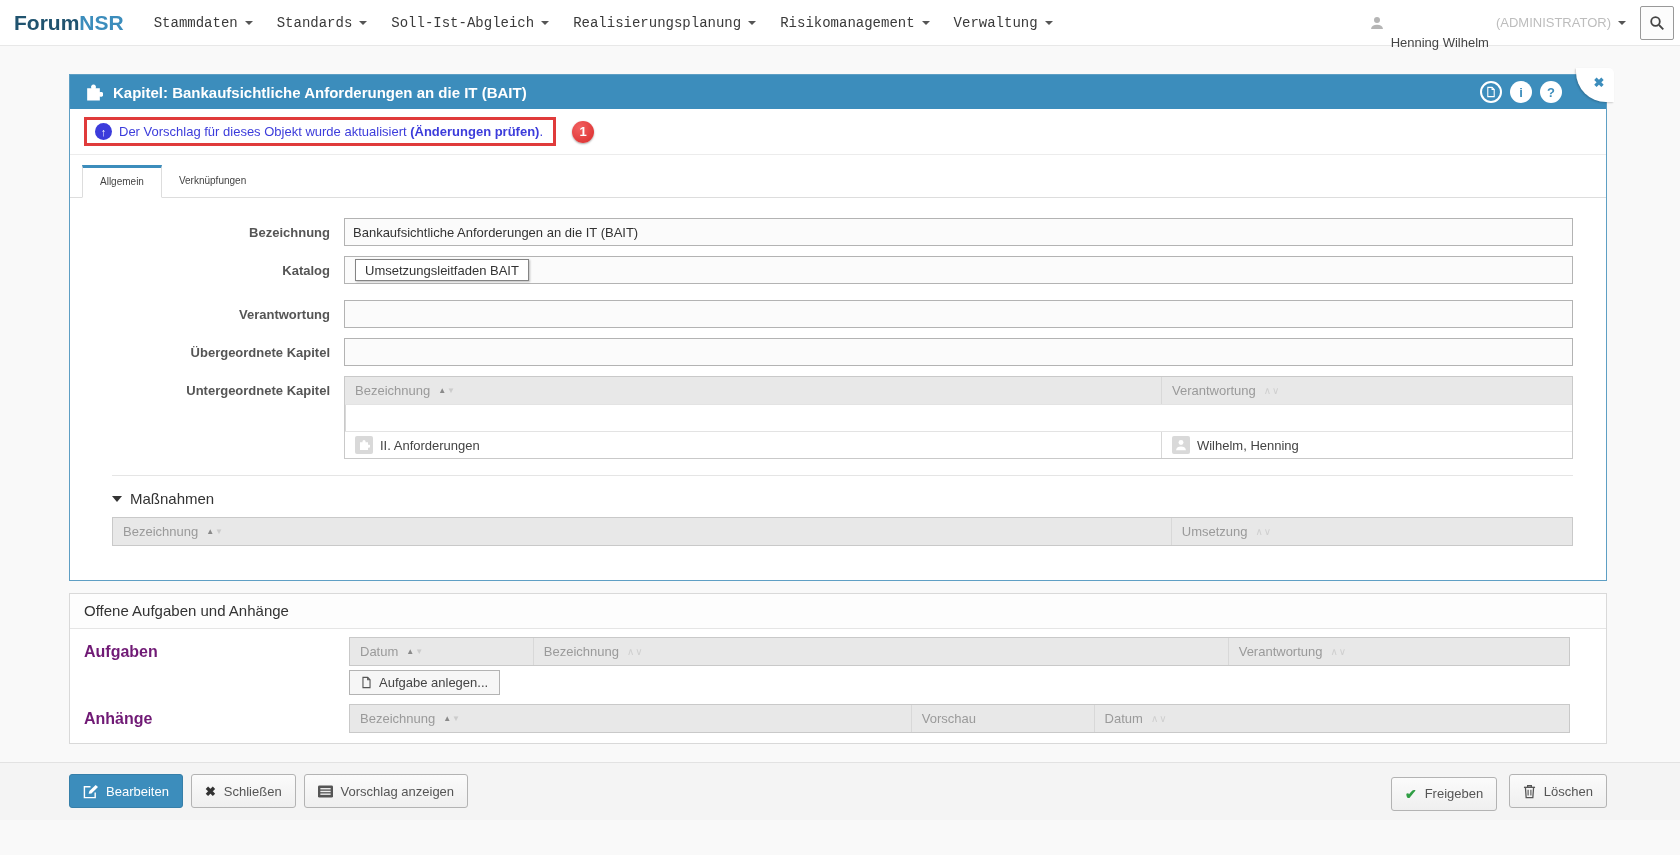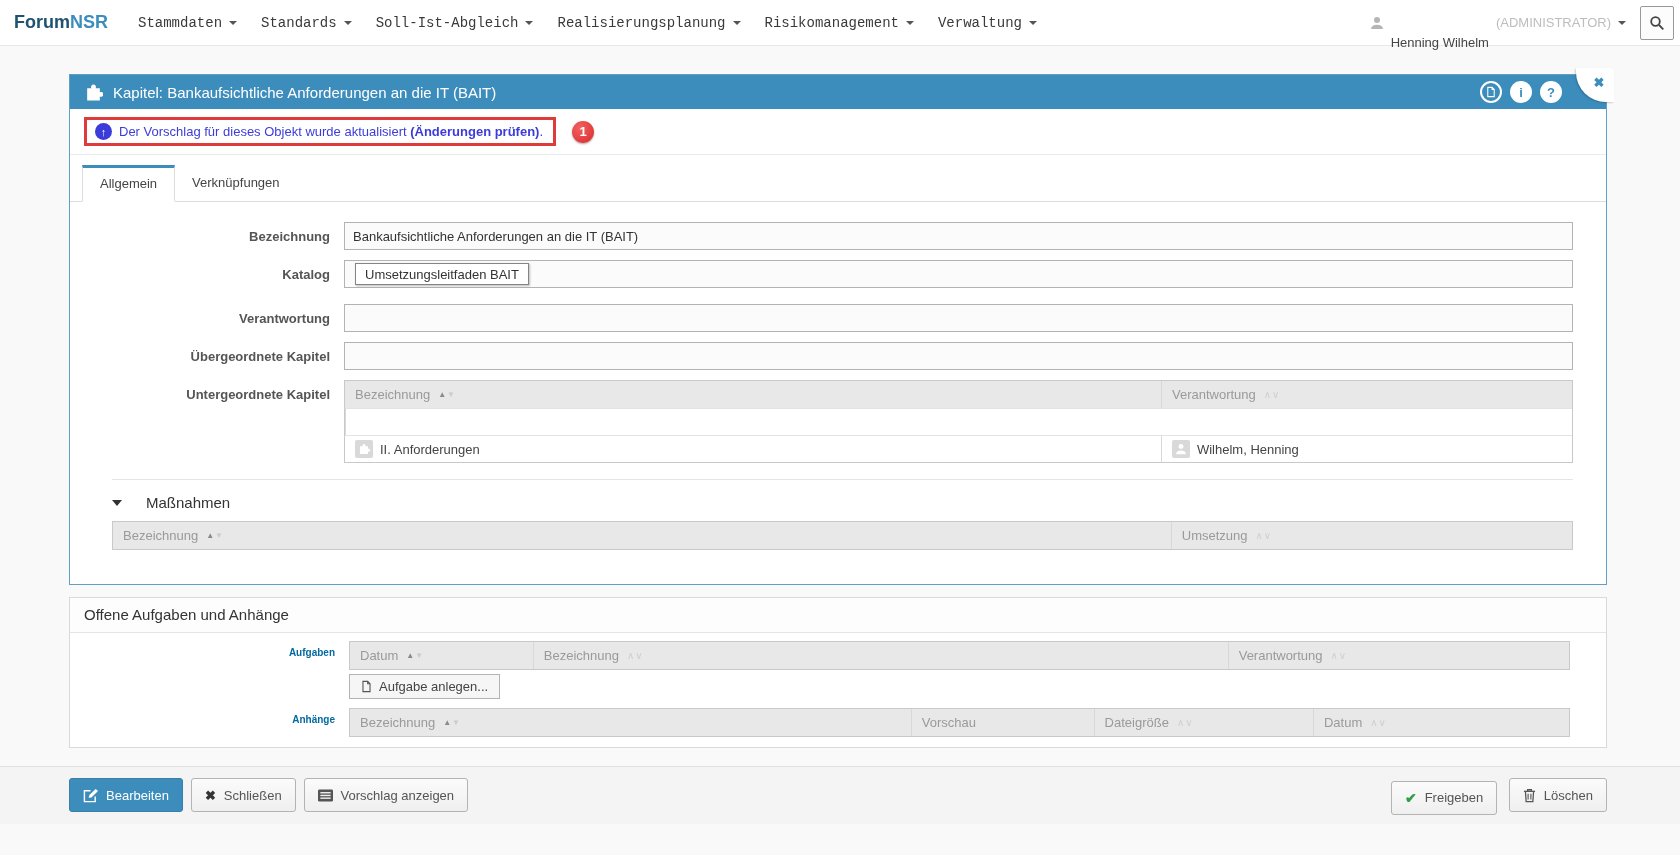--- a/index.html
+++ b/index.html
@@ -7,39 +7,39 @@
   body {
     width:1680px; height:855px; overflow:hidden;
     background:#f9f9f9;
     font-family:"Liberation Sans", sans-serif;
     font-size:13px; color:#444;
   }
 
   
   .topbar { height:46px; background:#fff; border-bottom:1px solid #e8e8e8;
             display:flex; align-items:center; padding-left:14px; }
-  .logo { font-size:18px; font-weight:bold; margin-right:30px; }
+  .logo { font-size:21px; font-weight:bold; margin-right:30px; }
   .logo .p1 { color:#20536f; } .logo .p2 { color:#3c8dbc; }
   .menu { display:flex; gap:24px;font-family:Liberation Mono, monospace; }
   .menu-item { display:flex; align-items:center; gap:7px; font-size:14px; color:#3a3a3a; cursor:pointer; }
   .caret { width:0; height:0; border-left:4px solid transparent; border-right:4px solid transparent;
            border-top:4px solid #555; display:inline-block; }
   .top-right { margin-left:auto; display:flex; align-items:center; gap:7px; font-size:13px; }
   .user-name { color:#444;margin-top:39px; }
   .user-role { color:#bdbdbd; }
   .search-btn { width:34px; height:34px; border:1px solid #999; border-radius:2px; background:#fcfcfc;
                 display:flex; align-items:center; justify-content:center; margin:0 6px 0 14px; cursor:pointer; }
 
   
   .panel { margin:0 73px 0 69px; background:#fff; }
   .main-panel { margin-top:28px; border:1px solid #5e9fc4; position:relative; }
 
   .blue-header { position:relative; height:34px; background:#3c8dbc; color:#fff;
                  display:flex; align-items:center; gap:10px; padding:0 14px; }
-  .blue-header .title { font-size:15px; font-weight:normal; }
+  .blue-header .title { font-size:15px; font-weight:bold; }
   .header-icons { margin-left:auto; display:flex; align-items:center; gap:8px; padding-right:30px; }
   .hicon { width:22px; height:22px; border-radius:50%; display:flex; align-items:center; justify-content:center; cursor:pointer; }
   .hicon.outline { border:2px solid #fff; }
   .hicon.solid { background:#fff; color:#3c8dbc; font-weight:bold; font-size:13px; }
   .close-corner { position:absolute; top:-7px; right:-8px; width:38px; height:34px; background:#fff;
                   border-radius:0 5px 0 30px; box-shadow:-1px 1px 2px rgba(0,0,0,.18); z-index:4;
                   display:flex; align-items:center; justify-content:center; padding:0 0 6px 8px;
                   color:#3c8dbc; font-weight:bold; font-size:13px; cursor:pointer; }
 
   
@@ -49,21 +49,21 @@
                 display:flex; align-items:center; justify-content:center; font-size:11px; font-weight:bold; }
   .notif-text { font-size:13px; color:#3c3cdb; }
   .notif-text b { font-weight:bold; }
   .badge-1 { width:22px; height:22px; border-radius:50%; margin-left:16px; flex:none;
              background:radial-gradient(circle at 35% 30%, #f26060, #d92b2b);
              box-shadow:0 1px 2px rgba(0,0,0,.35); color:#fff; font-weight:bold; font-size:13px;
              display:flex; align-items:center; justify-content:center; }
 
   
   .tabs { display:flex; padding:10px 0 0 12px; border-bottom:1px solid #ddd; }
-  .tab { padding:10px 17px; font-size:13px; color:#444; cursor:pointer; margin-bottom:-1px; }
+  .tab { padding:10px 17px; font-size:10px; color:#444; cursor:pointer; margin-bottom:-1px; }
   .tab.active { background:#fff; border:1px solid #ddd; border-top:3px solid #3c8dbc;
                 border-bottom:1px solid #fff; padding-top:8px; }
 
   
   .tab-content { padding:20px 33px 34px 42px; }
   .frow { display:flex; align-items:flex-start; margin-bottom:10px; }
   .frow.gap-before { margin-top:16px; }
   .flabel { width:232px; min-width:232px; text-align:right; padding:7px 14px 0 0;
             font-weight:bold; color:#555; font-size:13px; }
   .finput { flex:1; height:28px; border:1px solid #b3b3b3; background:#fbfbfb; padding:0 8px;
@@ -86,32 +86,32 @@
   .chev { display:inline-flex; font-size:10px; color:#cfcfcf; line-height:1; letter-spacing:1px; }
   .mini-ic { width:18px; height:18px; background:#d9d9d9; border-radius:2px; flex:none;
              display:flex; align-items:center; justify-content:center; }
 
   .kap-c1 { width:66.5%; } .kap-c2 { width:33.5%; }
   .m-c1 { width:72.5%; }  .m-c2 { width:27.5%; }
   .a-c1 { width:15%; } .a-c2 { width:57%; } .a-c3 { width:28%; }
   .an-c1 { width:46%; } .an-c2 { width:15%; } .an-c3 { width:18%; } .an-c4 { width:21%; }
 
   .hr-line { border:none; border-top:1px solid #e5e5e5; margin:16px 0 14px; }
-  .section-head { display:flex; align-items:center; gap:24px; font-size:15px; color:#333;
+  .section-head { display:flex; align-items:center; gap:8px; font-size:15px; color:#333;
                   margin-bottom:10px; cursor:pointer; }
   .tri-down { width:0; height:0; border-left:5px solid transparent; border-right:5px solid transparent;
               border-top:6px solid #333; }
 
   
   .tasks-panel { margin-top:12px; border:1px solid #d9d9d9; }
   .tasks-header { padding:8px 14px 9px; font-size:15px; color:#333; background:#fdfdfd;
                   border-bottom:1px solid #e5e5e5; }
   .tasks-body { padding:8px 36px 10px 14px; }
-  .tlabel { width:265px; min-width:265px; text-align:right; padding:6px 14px 0 0;
-            font-weight:bold; color:#0369a1; font-size:10px; }
+  .tlabel { width:265px; min-width:265px; text-align:left; padding:6px 14px 0 0;
+            font-weight:bold; color:#701a75; font-size:16px; }
   .task-btn { display:inline-flex; align-items:center; gap:7px; border:1px solid #b3b3b3;
               background:#f6f6f6; padding:4px 11px; font-size:13px; color:#444;
               font-family:inherit; margin-top:4px; cursor:pointer; }
   .anh-row { margin-top:9px; }
 
   
   .footer { margin-top:18px; height:58px; background:#f4f4f4; border-top:1px solid #e2e2e2;
             display:flex; align-items:flex-start; padding:11px 73px 0 69px; }
   .btn { display:inline-flex; align-items:center; gap:8px; height:34px; padding:0 13px;
          border:1px solid #b3b3b3; border-radius:3px; background:linear-gradient(#fbfbfb,#efefef);
@@ -348,24 +348,20 @@
         <div class="thead">
           <div class="th an-c1">
             <span>Bezeichnung</span>
             <span class="sort">
                 <span class="sa">▲</span>
                 <span class="sd">▼</span>
               </span>
           </div>
           <div class="th an-c2 colsep">
             <span>Vorschau</span>
-          </div>
-          <div class="th an-c3 colsep">
-            <span>Dateigröße</span>
-            <span class="chev">∧∨</span>
           </div>
           <div class="th an-c4 colsep">
             <span>Datum</span>
             <span class="chev">∧∨</span>
           </div>
         </div>
       </div>
     </div>
 
   </div>

